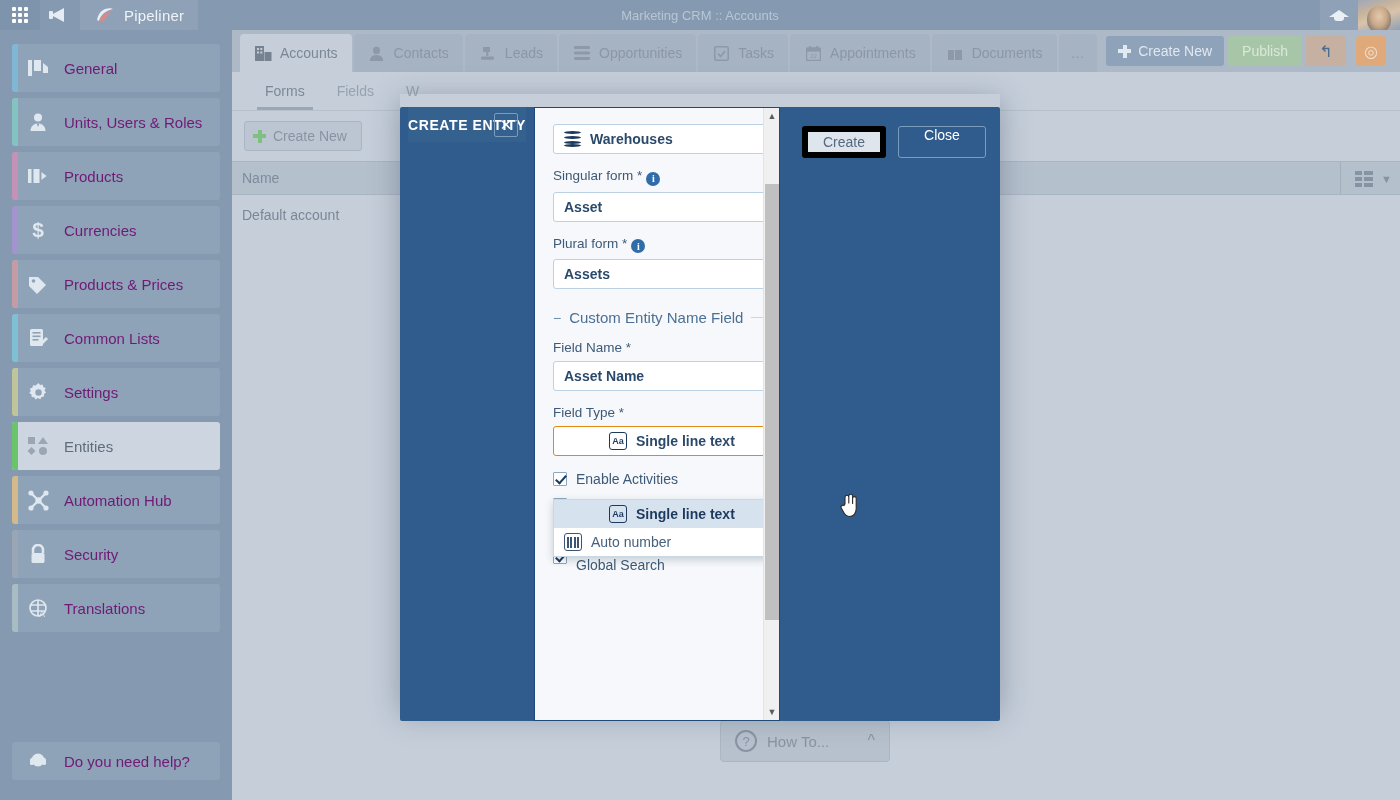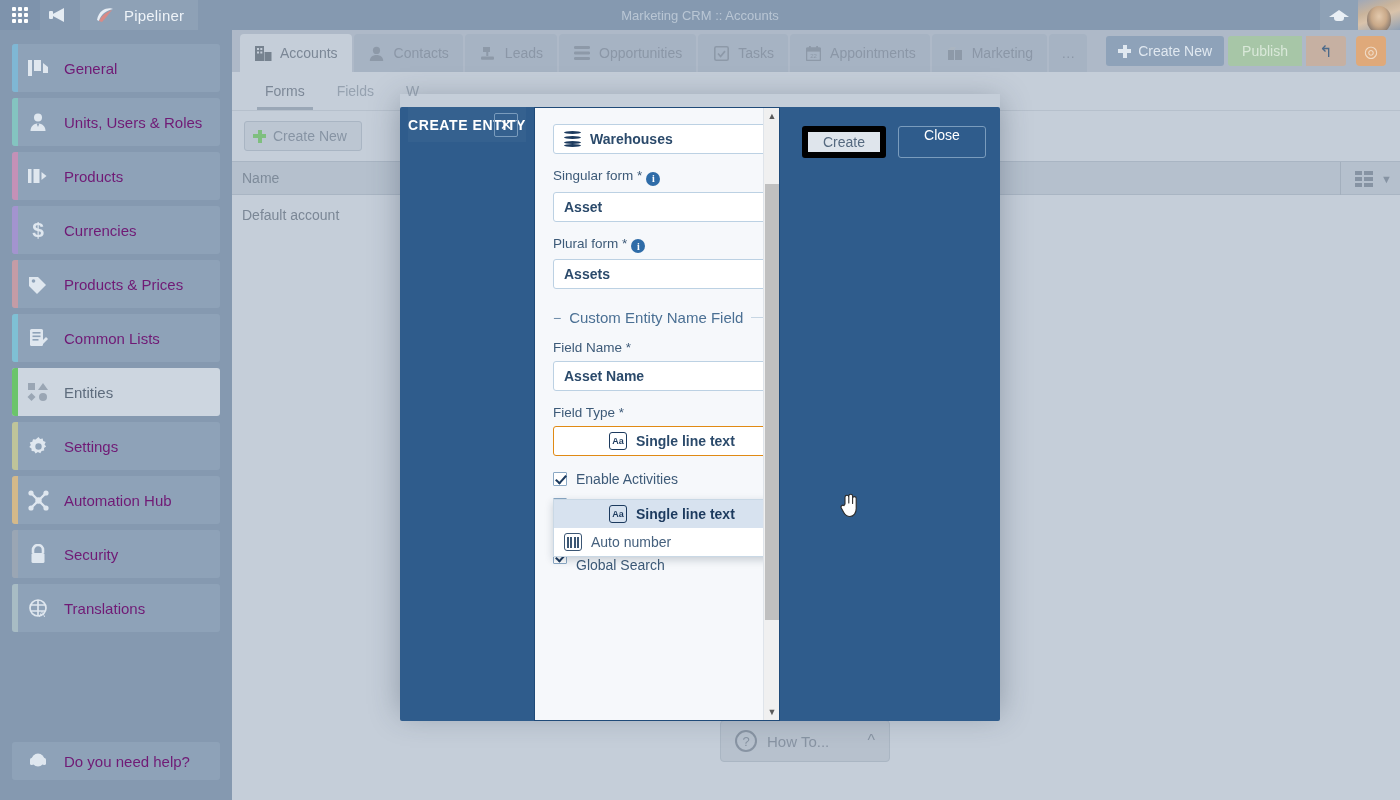--- a/index.html
+++ b/index.html
@@ -425,42 +425,42 @@
             <rect x="2" y="1" width="13" height="17" rx="1.5" fill="#dfe7ef"></rect>
             <rect x="4.5" y="4" width="8" height="1.6" fill="#8ea2b8"></rect>
             <rect x="4.5" y="7.5" width="8" height="1.6" fill="#8ea2b8"></rect>
             <rect x="4.5" y="11" width="6" height="1.6" fill="#8ea2b8"></rect>
             <path d="M13 14 l5-5 2 2 -5 5 -2.6.6z" fill="#dfe7ef"></path>
           </svg>
       </span>
       <span class="nav-label">Common Lists</span>
     </div>
 
+    <div class="nav-item">
+      <span class="nav-accent" style="background:#bfc49a"></span>
+      <span class="nav-icon">
+        <svg width="21" height="21" viewBox="0 0 21 21">
+            <path d="M10.5 1 l1.6 2.1 2.6-.6 .5 2.6 2.5 1 -1.2 2.4 1.7 2 -2.2 1.5 .2 2.6 -2.6 .3 -1.3 2.3 -2.4-1.1 -2.3 1.3 -1.4-2.2 -2.6-.1 -.1-2.6 -2.2-1.4 1.5-2.2 -1-2.4 2.5-.8 .7-2.5 2.6 .4z" fill="#dfe7ef"></path>
+            <circle cx="10.5" cy="10.5" r="3.2" fill="#8ea2b8"></circle>
+          </svg>
+      </span>
+      <span class="nav-label">Settings</span>
+    </div>
+
     <div class="nav-item active">
       <span class="nav-accent" style="background:#6bc46b"></span>
       <span class="nav-icon">
         <svg width="22" height="20" viewBox="0 0 22 20">
             <rect x="1" y="1" width="7" height="7" fill="#9aa6b4"></rect>
             <path d="M16 1 l5 7 h-10z" fill="#9aa6b4"></path>
             <path d="M4.5 11 l4 4 -4 4 -4-4z" fill="#9aa6b4"></path>
             <circle cx="16" cy="15" r="4" fill="#9aa6b4"></circle>
           </svg>
       </span>
       <span class="nav-label">Entities</span>
-    </div>
-
-    <div class="nav-item">
-      <span class="nav-accent" style="background:#bfc49a"></span>
-      <span class="nav-icon">
-        <svg width="21" height="21" viewBox="0 0 21 21">
-            <path d="M10.5 1 l1.6 2.1 2.6-.6 .5 2.6 2.5 1 -1.2 2.4 1.7 2 -2.2 1.5 .2 2.6 -2.6 .3 -1.3 2.3 -2.4-1.1 -2.3 1.3 -1.4-2.2 -2.6-.1 -.1-2.6 -2.2-1.4 1.5-2.2 -1-2.4 2.5-.8 .7-2.5 2.6 .4z" fill="#dfe7ef"></path>
-            <circle cx="10.5" cy="10.5" r="3.2" fill="#8ea2b8"></circle>
-          </svg>
-      </span>
-      <span class="nav-label">Settings</span>
     </div>
 
     <div class="nav-item">
       <span class="nav-accent" style="background:#d4b98a"></span>
       <span class="nav-icon">
         <svg width="21" height="21" viewBox="0 0 21 21">
             <path d="M3 3 L18 18 M18 3 L3 18" stroke="#dfe7ef" stroke-width="2.4"></path>
             <circle cx="3" cy="3" r="2.6" fill="#dfe7ef"></circle>
             <circle cx="18" cy="3" r="2.6" fill="#dfe7ef"></circle>
             <circle cx="3" cy="18" r="2.6" fill="#dfe7ef"></circle>
@@ -572,21 +572,21 @@
         <span>Appointments</span>
       </div>
       <div class="tab">
         <span class="tab-ico">
           <svg width="16" height="15" viewBox="0 0 16 15">
               <path d="M1 4 h6 v10 h-6z" fill="#8d99a8"></path>
               <path d="M8 4 h7 v10 h-7z" fill="#8d99a8"></path>
               <path d="M1 4 l3-3 h5 l-2 3z" fill="#aab5c1"></path>
             </svg>
         </span>
-        <span>Marketing</span>
+        <span>Documents</span>
       </div>
       <div class="tab more">
         <span>…</span>
       </div>
 
       <div class="toolbar-right">
         <div class="btn-createnew">
           <span class="plus-glyph"></span>
           <span>Create New</span>
         </div>

